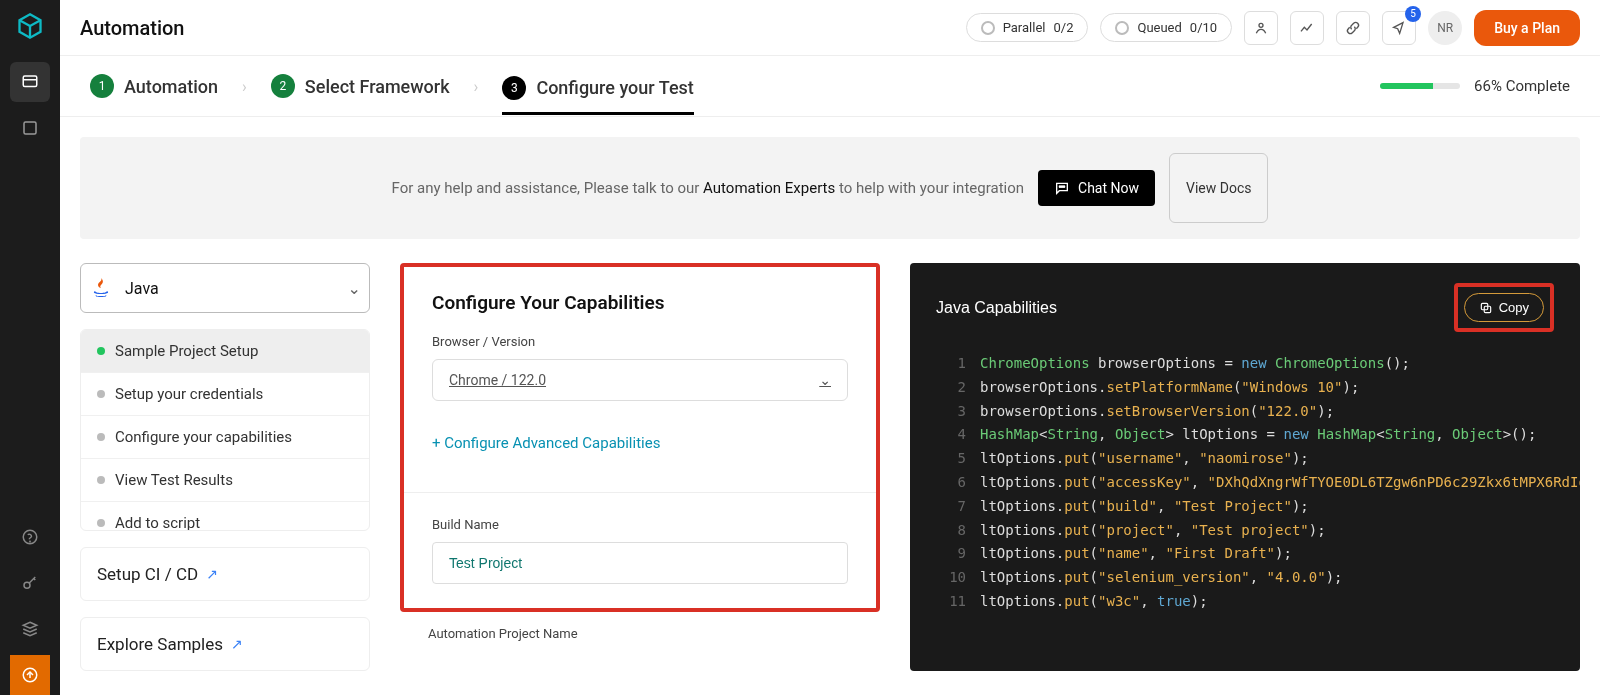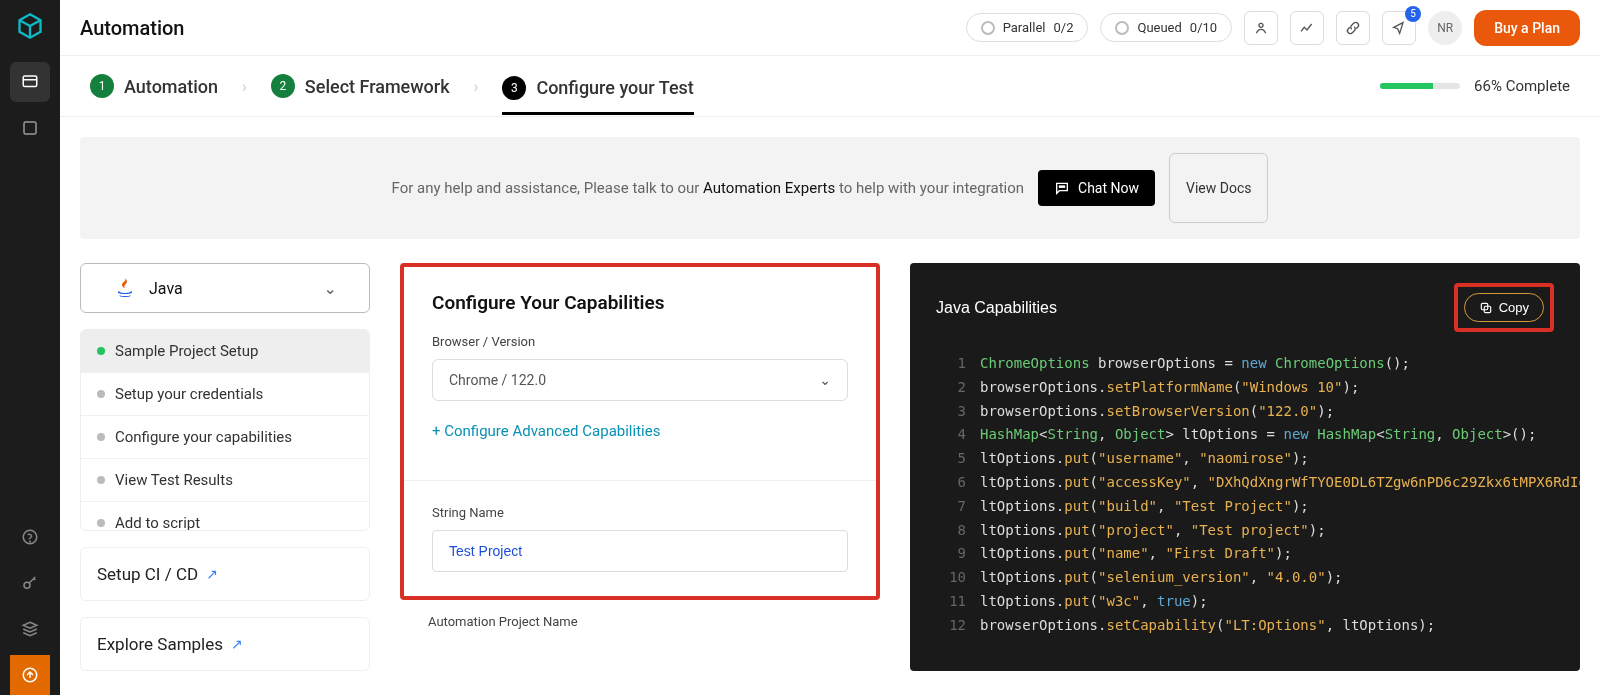--- a/index.html
+++ b/index.html
@@ -34,39 +34,39 @@
 .progress-track { width:80px; height:6px; background:#e5e5e5; border-radius:3px; overflow:hidden;}
 .progress-fill { height:100%; background:#22c55e; width:66%;}
 .progress-text { font-size:15px; color:#333;}
 .help-bar { background:#f3f3f3; margin:20px 20px 0 20px; padding:16px 24px; display:flex; align-items:center; justify-content:center; gap:14px; border-radius:4px;}
 .help-text { font-size:15px; color:#666;}
 .help-text .expert { color:#111; }
 .chat-btn { background:#000; color:#fff; padding:10px 16px; border-radius:4px; display:flex; align-items:flex-start; gap:8px; font-size:14px; cursor:pointer;}
 .docs-btn { border:1px solid #ccc; padding:26px 16px; border-radius:6px; font-size:14px; cursor:pointer; color:#333;}
 .content { display:flex; gap:30px; padding:24px 20px; flex:1; overflow:hidden;}
 .left-col { width:290px; display:flex; flex-direction:column; gap:16px;}
-.lang-select { border:1px solid #bbb; border-radius:6px; padding:12px 32px; display:flex; align-items:center; gap:12px; cursor:pointer;}
+.lang-select { border:1px solid #bbb; border-radius:6px; padding:12px 8px; display:flex; align-items:center; gap:12px; cursor:pointer;}
 .lang-select .java-icon { width:24px; height:24px; }
 .lang-select .arrow { margin-left:auto; color:#666;}
 .side-list { border:1px solid #eee; border-radius:6px; overflow:hidden;}
 .side-item { padding:12px 16px; display:flex; align-items:center; gap:10px; font-size:15px; color:#333; cursor:pointer; border-bottom:1px solid #f0f0f0;}
 .side-item:last-child { border-bottom:none;}
 .side-item.active { background:#eee; }
 .side-item .dot { width:8px; height:8px; border-radius:50%; background:#bbb;}
 .side-item.active .dot { background:#22c55e;}
 .secondary-link { border:1px solid #eee; border-radius:6px; padding:16px; font-size:17px; color:#222; display:flex; align-items:center; gap:8px; cursor:pointer;}
 .ext-icon { color:#3b82f6; font-size:14px;}
 .mid-col { width:480px; }
 .config-card { border:4px solid #d93025; border-radius:4px; padding:24px 28px; position:relative;}
 .card-title { font-size:19px; font-weight:600; margin-bottom:20px;}
 .field-label { font-size:13px; color:#444; margin-bottom:10px;}
-.select-box { border:1px solid #ddd; border-radius:6px; padding:12px 16px; display:flex; align-items:center; justify-content:space-between; cursor:pointer; color:#555; font-size:14px; margin-bottom:20px;}
+.select-box { border:1px solid #ddd; border-radius:6px; padding:12px 16px; display:flex; align-items:center; justify-content:space-between; cursor:pointer; color:#555; font-size:14px; margin-bottom:32px;text-decoration:underline;}
 .adv-link { color:#0891b2; font-size:15px; cursor:pointer; margin-bottom:20px; display:inline-block;}
 .divider { height:1px; background:#eee; margin:20px -28px 24px;}
-.input-box { border:1px solid #ddd; border-radius:4px; padding:12px 16px; width:100%; font-size:14px; color:#1d4ed8;}
+.input-box { border:1px solid #ddd; border-radius:4px; padding:12px 16px; width:100%; font-size:14px; color:#0f766e;}
 .right-col { flex:1; background:#1a1a1a; border-radius:4px; padding:20px 26px; color:#ddd; font-family: Menlo, Consolas, monospace; font-size:14px; position:relative; overflow:hidden;}
 .code-header { display:flex; align-items:center; justify-content:space-between; margin-bottom:20px;}
 .code-title { font-size:16px; color:#fff; font-family:-apple-system, sans-serif;}
 .copy-frame { border:4px solid #d93025; padding:6px; border-radius:4px;}
 .copy-btn { border:1px solid #d49a3a; color:#fff; padding:6px 14px; border-radius:16px; display:flex; align-items:center; gap:6px; font-size:13px; cursor:pointer; font-family:-apple-system,sans-serif;}
 .code-body { line-height:1.7; font-size:14px;}
 .ln { color:#666; display:inline-block; width:30px; text-align:right; margin-right:14px; user-select:none;}
 .cls { color:#6bcb77;}
 .str { color:#e8b14f;}
 .fn { color:#e8b14f;}
@@ -257,21 +257,21 @@
       <div class="mid-col">
         <div class="config-card">
           <div class="card-title">Configure Your Capabilities</div>
           <div class="field-label">Browser / Version</div>
           <div class="select-box">
             <span>Chrome / 122.0</span>
             <span>⌄</span>
           </div>
           <div class="adv-link">+ Configure Advanced Capabilities</div>
           <div class="divider"></div>
-          <div class="field-label">String Name</div>
+          <div class="field-label">Build Name</div>
           <input class="input-box" value="Test Project" style="">
         </div>
         <div class="below-card-label">Automation Project Name</div>
       </div>
 
       <div class="right-col">
         <div class="code-header">
           <div class="code-title">Java Capabilities</div>
           <div class="copy-frame">
             <div class="copy-btn">
@@ -288,18 +288,17 @@
             <div class="code-line"><span class="ln">2</span><span class="var">browserOptions</span>.<span class="fn">setPlatformName</span>(<span class="str">"Windows 10"</span>);</div>
             <div class="code-line"><span class="ln">3</span><span class="var">browserOptions</span>.<span class="fn">setBrowserVersion</span>(<span class="str">"122.0"</span>);</div>
             <div class="code-line"><span class="ln">4</span><span class="cls">HashMap</span>&lt;<span class="cls">String</span>, <span class="cls">Object</span>&gt; <span class="var">ltOptions</span> = <span class="new">new</span> <span class="cls">HashMap</span>&lt;<span class="cls">String</span>, <span class="cls">Object</span>&gt;();</div>
             <div class="code-line"><span class="ln">5</span><span class="var">ltOptions</span>.<span class="fn">put</span>(<span class="str">"username"</span>, <span class="str">"naomirose"</span>);</div>
             <div class="code-line"><span class="ln">6</span><span class="var">ltOptions</span>.<span class="fn">put</span>(<span class="str">"accessKey"</span>, <span class="str">"DXhQdXngrWfTYOE0DL6TZgw6nPD6c29Zkx6tMPX6RdIqc6EW3L"</span>);</div>
             <div class="code-line"><span class="ln">7</span><span class="var">ltOptions</span>.<span class="fn">put</span>(<span class="str">"build"</span>, <span class="str">"Test Project"</span>);</div>
             <div class="code-line"><span class="ln">8</span><span class="var">ltOptions</span>.<span class="fn">put</span>(<span class="str">"project"</span>, <span class="str">"Test project"</span>);</div>
             <div class="code-line"><span class="ln">9</span><span class="var">ltOptions</span>.<span class="fn">put</span>(<span class="str">"name"</span>, <span class="str">"First Draft"</span>);</div>
             <div class="code-line"><span class="ln">10</span><span class="var">ltOptions</span>.<span class="fn">put</span>(<span class="str">"selenium_version"</span>, <span class="str">"4.0.0"</span>);</div>
             <div class="code-line"><span class="ln">11</span><span class="var">ltOptions</span>.<span class="fn">put</span>(<span class="str">"w3c"</span>, <span class="bool">true</span>);</div>
-            <div class="code-line"><span class="ln">12</span><span class="var">browserOptions</span>.<span class="fn">setCapability</span>(<span class="str">"LT:Options"</span>, <span class="var">ltOptions</span>);</div>
           </div>
       </div>
     </div>
   </div>
 </div>
 
 </body></html>

